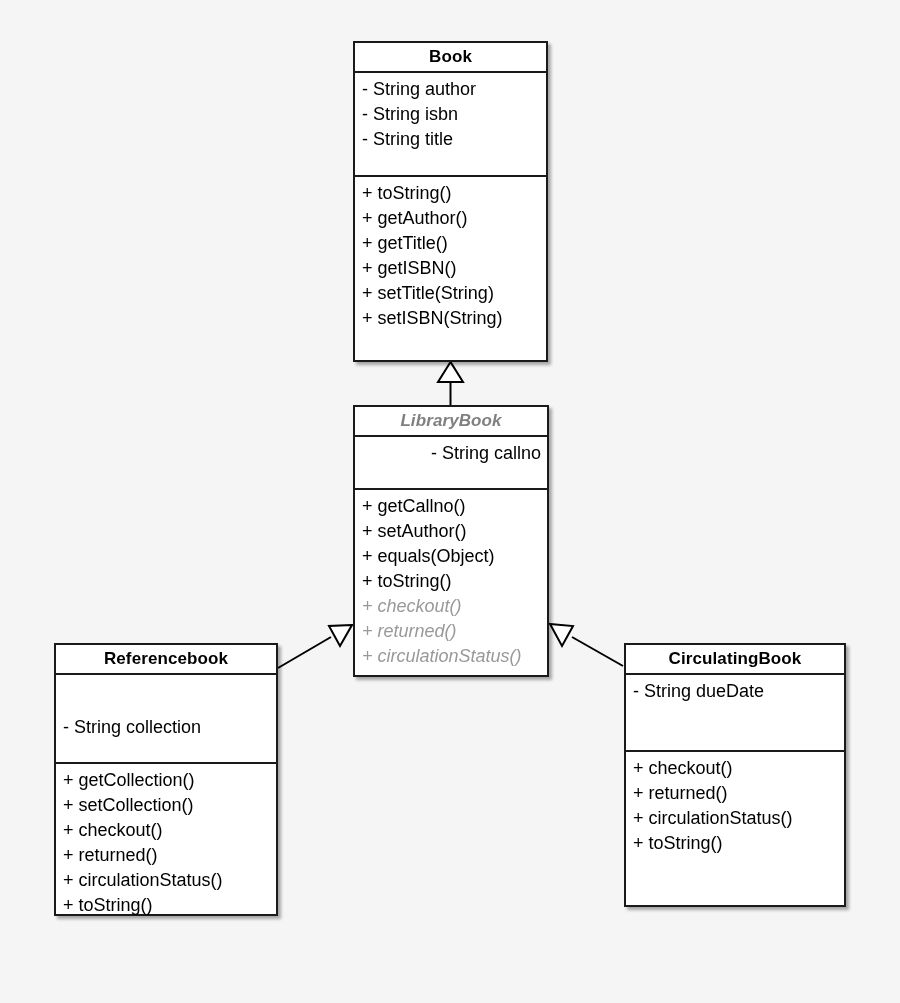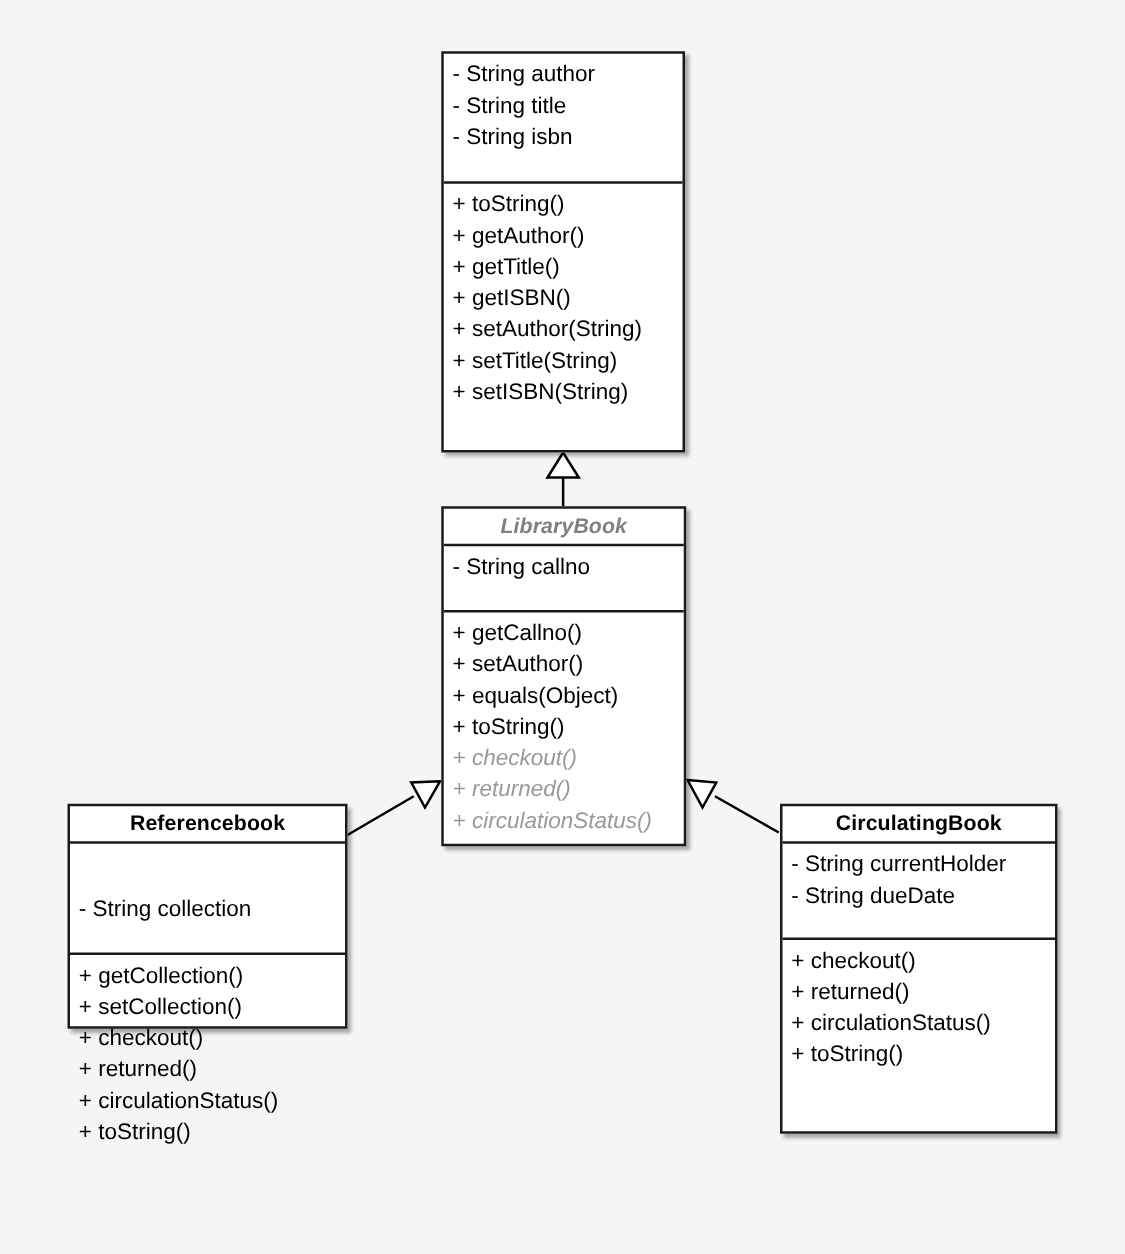--- a/index.html
+++ b/index.html
@@ -65,23 +65,23 @@
   .uml-row.abstract-member {
     color: #999999;
     font-style: italic;
   }
 
   
   #class-book        { left: 353px; top: 41px;  width: 195px; height: 321px; }
   #class-book .uml-compartment.attributes { height: 104px; }
 
   #class-librarybook { left: 353px; top: 405px; width: 196px; height: 272px; }
-  #class-librarybook .uml-compartment.attributes { height: 53px; }
+  #class-librarybook .uml-compartment.attributes { height: 53px; text-align: right; }
 
-  #class-referencebook { left: 54px;  top: 643px; width: 224px; height: 180px; }
+  #class-referencebook { left: 54px;  top: 643px; width: 224px; height: 273px; }
   #class-referencebook .uml-compartment.attributes { height: 53px; margin-top: 36px; }
 
   #class-circulatingbook { left: 624px; top: 643px; width: 222px; height: 264px; }
   #class-circulatingbook .uml-compartment.attributes { height: 77px; }
 </style>
 </head>
 <body>
 
 <div id="canvas">
 
@@ -97,31 +97,31 @@
       <polygon points="352,625 329,626 340,646" fill="#ffffff" stroke="#000000" stroke-width="2"></polygon>
     </g>
 
     <g>
       <line x1="623" y1="666" x2="572" y2="637" stroke="#000000" stroke-width="2"></line>
       <polygon points="550,624 573,626 562,646" fill="#ffffff" stroke="#000000" stroke-width="2"></polygon>
     </g>
   </svg>
 
   <div class="uml-class" id="class-book">
+    <div class="uml-title">Book</div>
     <div class="uml-compartment attributes">
       <div class="uml-row">- String author</div>
+      <div class="uml-row">- String isbn</div>
       <div class="uml-row">- String title</div>
-      <div class="uml-row">- String isbn</div>
     </div>
     <div class="uml-compartment methods">
       <div class="uml-row">+ toString()</div>
       <div class="uml-row">+ getAuthor()</div>
       <div class="uml-row">+ getTitle()</div>
       <div class="uml-row">+ getISBN()</div>
-      <div class="uml-row">+ setAuthor(String)</div>
       <div class="uml-row">+ setTitle(String)</div>
       <div class="uml-row">+ setISBN(String)</div>
     </div>
   </div>
 
   <div class="uml-class" id="class-librarybook">
     <div class="uml-title abstract">LibraryBook</div>
     <div class="uml-compartment attributes">
       <div class="uml-row">- String callno</div>
     </div>
@@ -147,21 +147,20 @@
       <div class="uml-row">+ checkout()</div>
       <div class="uml-row">+ returned()</div>
       <div class="uml-row">+ circulationStatus()</div>
       <div class="uml-row">+ toString()</div>
     </div>
   </div>
 
   <div class="uml-class" id="class-circulatingbook">
     <div class="uml-title">CirculatingBook</div>
     <div class="uml-compartment attributes">
-      <div class="uml-row">- String currentHolder</div>
       <div class="uml-row">- String dueDate</div>
     </div>
     <div class="uml-compartment methods">
       <div class="uml-row">+ checkout()</div>
       <div class="uml-row">+ returned()</div>
       <div class="uml-row">+ circulationStatus()</div>
       <div class="uml-row">+ toString()</div>
     </div>
   </div>
 

